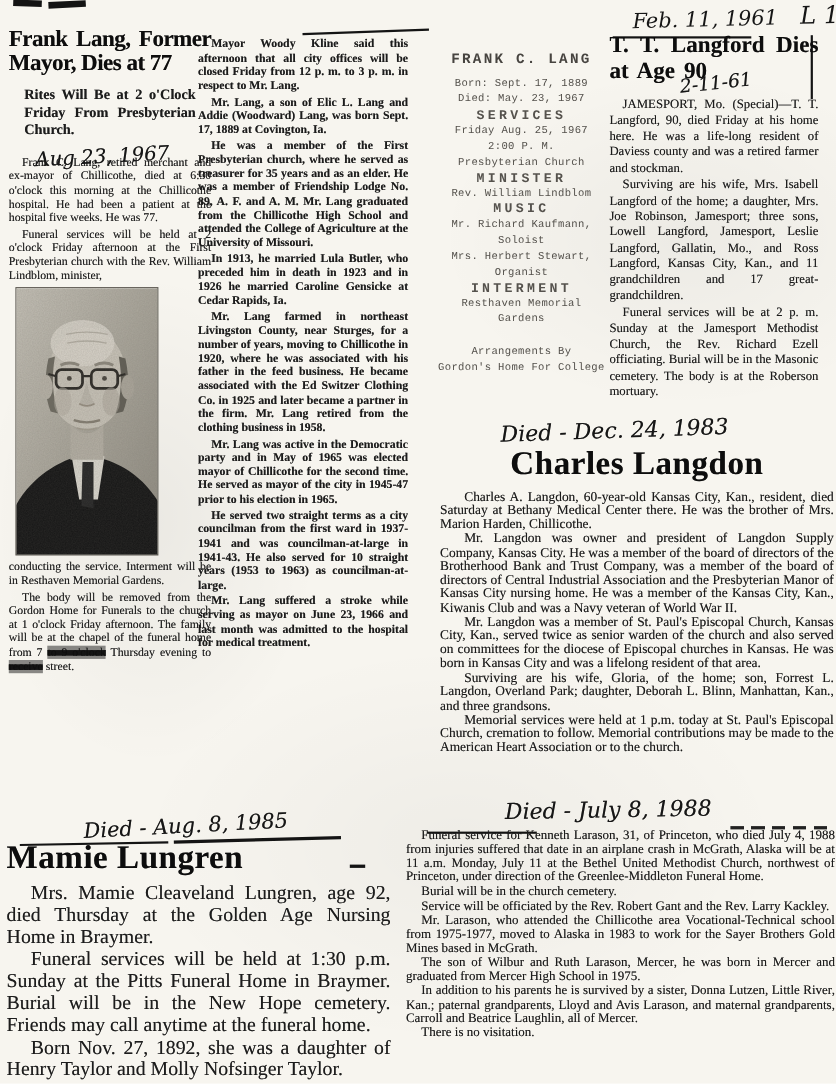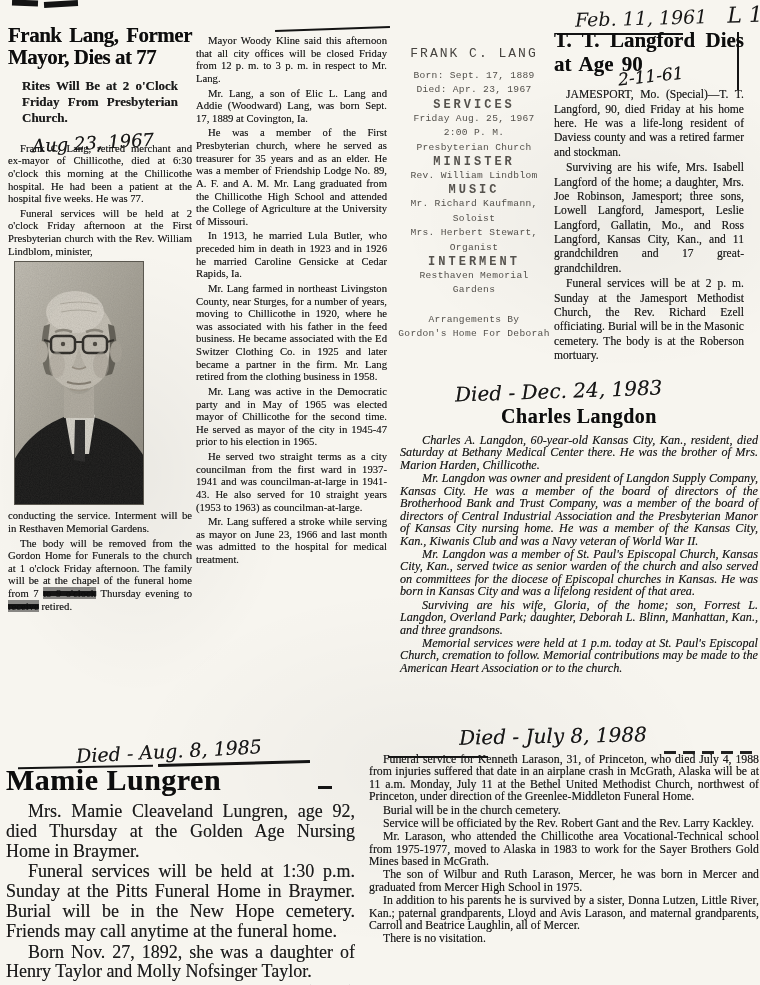--- a/index.html
+++ b/index.html
@@ -20,37 +20,37 @@
   .mark{position:absolute; background:#141414;}
   .struck{background:rgba(25,25,25,0.5); text-decoration:line-through; text-decoration-thickness:5px; text-decoration-color:rgba(12,12,12,0.85); color:#222;}
   
   #col1{left:8px; top:24px; width:184px;}
   #col1 .headline{font-size:21px; line-height:1.07; letter-spacing:-0.5px;}
   #col1 .subhead{font-weight:700; font-size:13px; line-height:1.25; padding-left:14px; margin-top:9px; width:156px;}
   #col1 .body, #col2 .body{font-size:10.7px; line-height:1.18;}
   #col1 .body{margin-top:15px;}
   .photo{width:128px; height:242px; margin:4px 0 4px 6px; border:1px solid #5a574f; display:block;}
   
-  #col2{left:196px; top:34px; width:191px;}
+  #col2{left:180px; top:34px; width:191px;font-weight:bold;}
   
   #card{left:398px; top:46px; width:152px; font-family:"Liberation Mono", monospace; color:#53504b; text-align:center;}
-  #card .cname{font-size:13px; letter-spacing:2px; font-weight:400; color:#474440;}
+  #card .cname{font-size:13px; letter-spacing:2px; font-weight:700; color:#474440;}
   #card .h{font-size:12px; letter-spacing:3px; font-weight:700; margin-top:0; color:#55524d;}
   #card .l{font-size:9.6px; letter-spacing:0.3px; line-height:1.5;}
   #card .gap{margin-top:15px;}
   
   #langford{left:554px; top:28px; width:190px;}
   #langford .headline{font-size:21px; line-height:1.15; word-spacing:3px;}
   #langford .body{font-size:11.6px; line-height:1.24; margin-top:12px;}
   #langford .body p{margin-bottom:1px;}
   
   #langdon{left:400px; top:379px; width:358px;}
-  #langdon .headline{font-size:20px; text-align:center; letter-spacing:0.5px; margin-top:2px;}
+  #langdon .headline{font-size:30px; text-align:center; letter-spacing:0.5px; margin-top:2px;}
   #langdon .body{font-size:12.2px; line-height:1.02; margin-top:6px;}
-  #langdon .body p{text-indent:22px; margin-bottom:1px;font-style:italic;}
+  #langdon .body p{text-indent:22px; margin-bottom:1px;}
   
   #lungren{left:6px; top:740px; width:349px;}
   #lungren .headline{font-size:30px; letter-spacing:0.5px; margin-top:1px;}
   #lungren .body{font-size:18px; line-height:1.1; margin-top:5px;}
   #lungren .body p{text-indent:22px; margin-bottom:1px;}
   
   #larason{left:369px; top:724px; width:390px;}
   #larason .headline{font-family:"Liberation Sans", sans-serif; font-size:27px; text-align:center; letter-spacing:0.5px; margin-top:1px;}
   #larason .body{font-size:11.8px; line-height:1.05; margin-top:5px;}
   #larason .body p{text-indent:14px; margin-bottom:1px;}
@@ -121,54 +121,54 @@
       <ellipse cx="42" cy="103" rx="8" ry="13" fill="#b2ada2" opacity="0.55"></ellipse>
       <ellipse cx="86" cy="103" rx="8" ry="13" fill="#aba69b" opacity="0.55"></ellipse>
       <path d="M52 120 Q64 124 76 120" stroke="#857e72" stroke-width="2.2" fill="none"></path>
       <path d="M55 127 Q64 130 73 127" stroke="#a39c8f" stroke-width="1.4" fill="none"></path>
       <path d="M45 42 Q64 38 83 42 M46 50 Q64 46 82 50" stroke="#b3aea3" stroke-width="1.2" fill="none"></path>
       <rect width="128" height="242" filter="url(#pgrain)" opacity="0.5"></rect>
     </svg>
 
     <div class="body" style="margin-top:2px;">
       <p style="text-indent:0;"><span>conducting the service.  Interment will be in Resthaven Memorial Gardens.</span></p>
-      <p><span>The body will be removed from the Gordon Home for Funerals to the church at 1 o'clock Friday afternoon.  The family will be at the chapel of the funeral home from 7 </span><span class="struck">to 9 o'clock</span><span> Thursday evening to </span><span class="struck">receive</span><span> retired.</span></p>
+      <p><span>The body will be removed from the Gordon Home for Funerals to the church at 1 o'clock Friday afternoon.  The family will be at the chapel of the funeral home from 7 </span><span class="struck">to 9 o'clock</span><span> Thursday evening to </span><span class="struck">receive</span><span> street.</span></p>
     </div>
   </div>
 
   <div class="clip news" id="col2">
     <div class="body">
       <p>Mayor Woody Kline said this afternoon that all city offices will be closed Friday from 12 p. m. to 3 p. m. in respect to Mr. Lang.</p>
       <p>Mr. Lang, a son of Elic L. Lang and Addie (Woodward) Lang, was born Sept. 17, 1889 at Covington, Ia.</p>
       <p>He was a member of the First Presbyterian church, where he served as treasurer for 35 years and as an elder.  He was a member of Friendship Lodge No. 89, A. F. and A. M.  Mr. Lang graduated from the Chillicothe High School and attended the College of Agriculture at the University of Missouri.</p>
       <p>In 1913, he married Lula Butler, who preceded him in death in 1923 and in 1926 he married Caroline Gensicke at Cedar Rapids, Ia.</p>
       <p>Mr. Lang farmed in northeast Livingston County, near Sturges, for a number of years, moving to Chillicothe in 1920, where he was associated with his father in the feed business.  He became associated with the Ed Switzer Clothing Co. in 1925 and later became a partner in the firm.  Mr. Lang retired from the clothing business in 1958.</p>
       <p>Mr. Lang was active in the Democratic party and in May of 1965 was elected mayor of Chillicothe for the second time.  He served as mayor of the city in 1945-47 prior to his election in 1965.</p>
       <p>He served two straight terms as a city councilman from the first ward in 1937-1941 and was councilman-at-large in 1941-43.  He also served for 10 straight years (1953 to 1963) as councilman-at-large.</p>
       <p>Mr. Lang suffered a stroke while serving as mayor on June 23, 1966 and last month was admitted to the hospital for medical treatment.</p>
     </div>
   </div>
 
   <div class="clip" id="card">
     <div class="cname">FRANK C. LANG</div>
     <div class="l" style="margin-top:8px;">Born: Sept. 17, 1889</div>
-    <div class="l">Died: Apr. 23, 1967</div>
+    <div class="l">Died: May. 23, 1967</div>
     <div class="h">SERVICES</div>
     <div class="l">Friday Aug. 25, 1967</div>
     <div class="l">2:00 P. M.</div>
     <div class="l">Presbyterian Church</div>
     <div class="h">MINISTER</div>
     <div class="l">Rev. William Lindblom</div>
     <div class="h">MUSIC</div>
     <div class="l">Mr. Richard Kaufmann,  Soloist</div>
     <div class="l">Mrs. Herbert Stewart,  Organist</div>
     <div class="h">INTERMENT</div>
     <div class="l">Resthaven Memorial Gardens</div>
     <div class="l gap">Arrangements By</div>
-    <div class="l">Gordon's Home For Deborah</div>
+    <div class="l">Gordon's Home For College</div>
   </div>
 
   <div class="clip news" id="langford">
     <div class="headline">T. T. Langford Dies at Age 90</div>
     <div class="hand" style="position:absolute; left:64px; top:38px; font-size:17px; transform:rotate(-6deg);">2-11-61</div>
     <div class="body">
       <p>JAMESPORT, Mo. (Special)—T. T. Langford, 90, died Friday at his home here. He was a life-long resident of Daviess county and was a retired farmer and stockman.</p>
       <p>Surviving are his wife, Mrs. Isabell Langford of the home; a daughter, Mrs. Joe Robinson, Jamesport; three sons, Lowell Langford, Jamesport, Leslie Langford, Gallatin, Mo., and Ross Langford, Kansas City, Kan., and 11 grandchildren and 17 great-grandchildren.</p>
       <p>Funeral services will be at 2 p. m. Sunday at the Jamesport Methodist Church, the Rev. Richard Ezell officiating. Burial will be in the Masonic cemetery. The body is at the Roberson mortuary.</p>
     </div>

